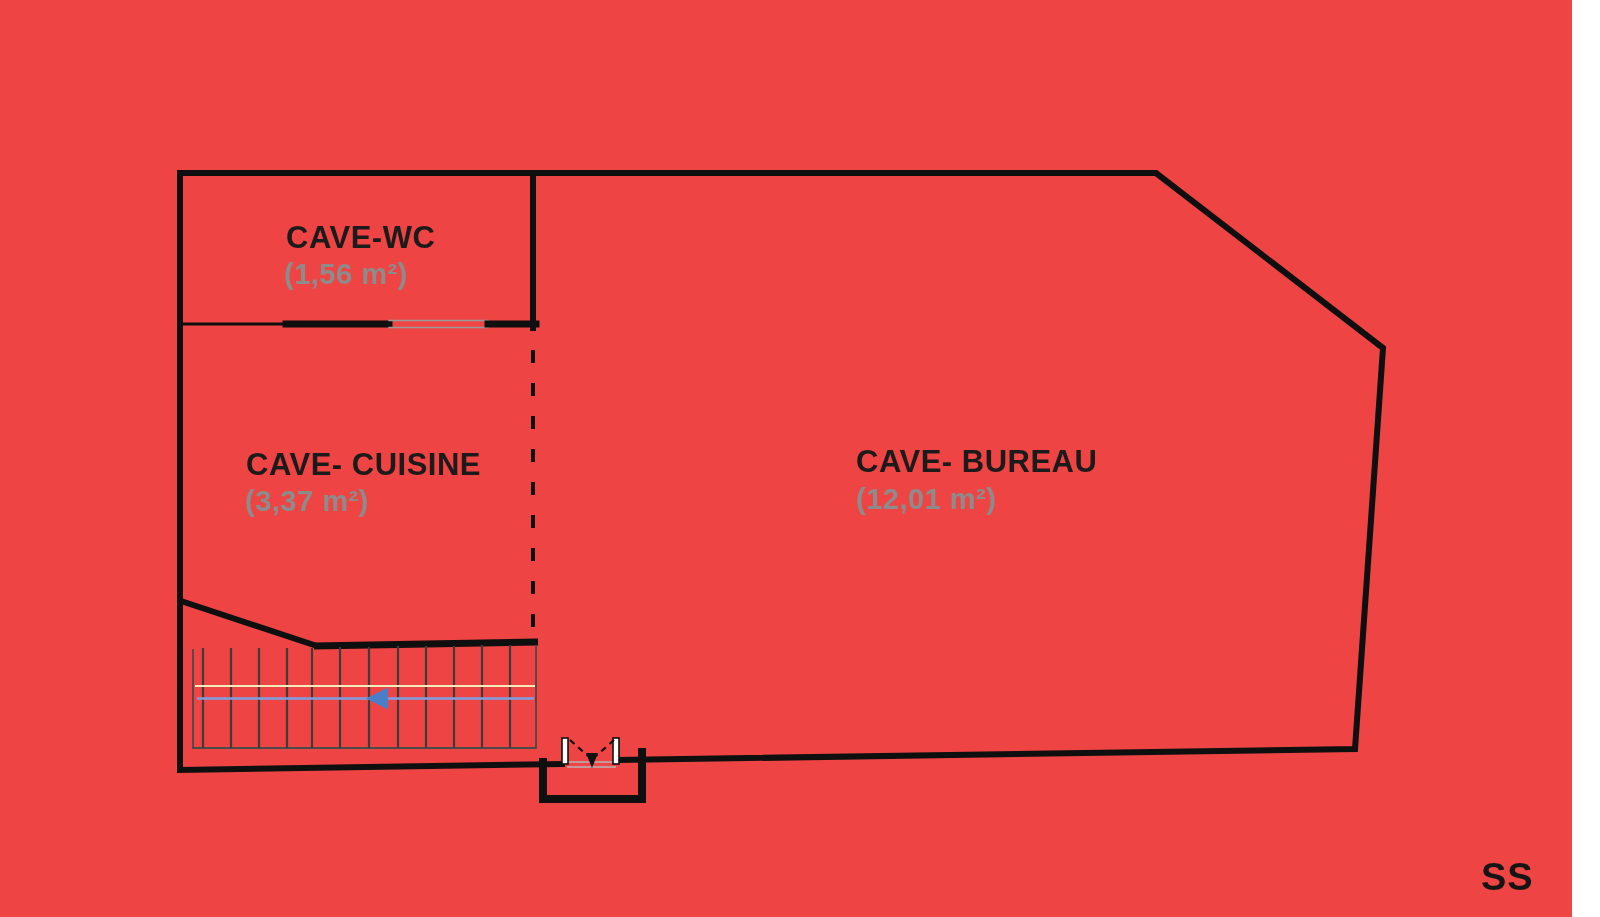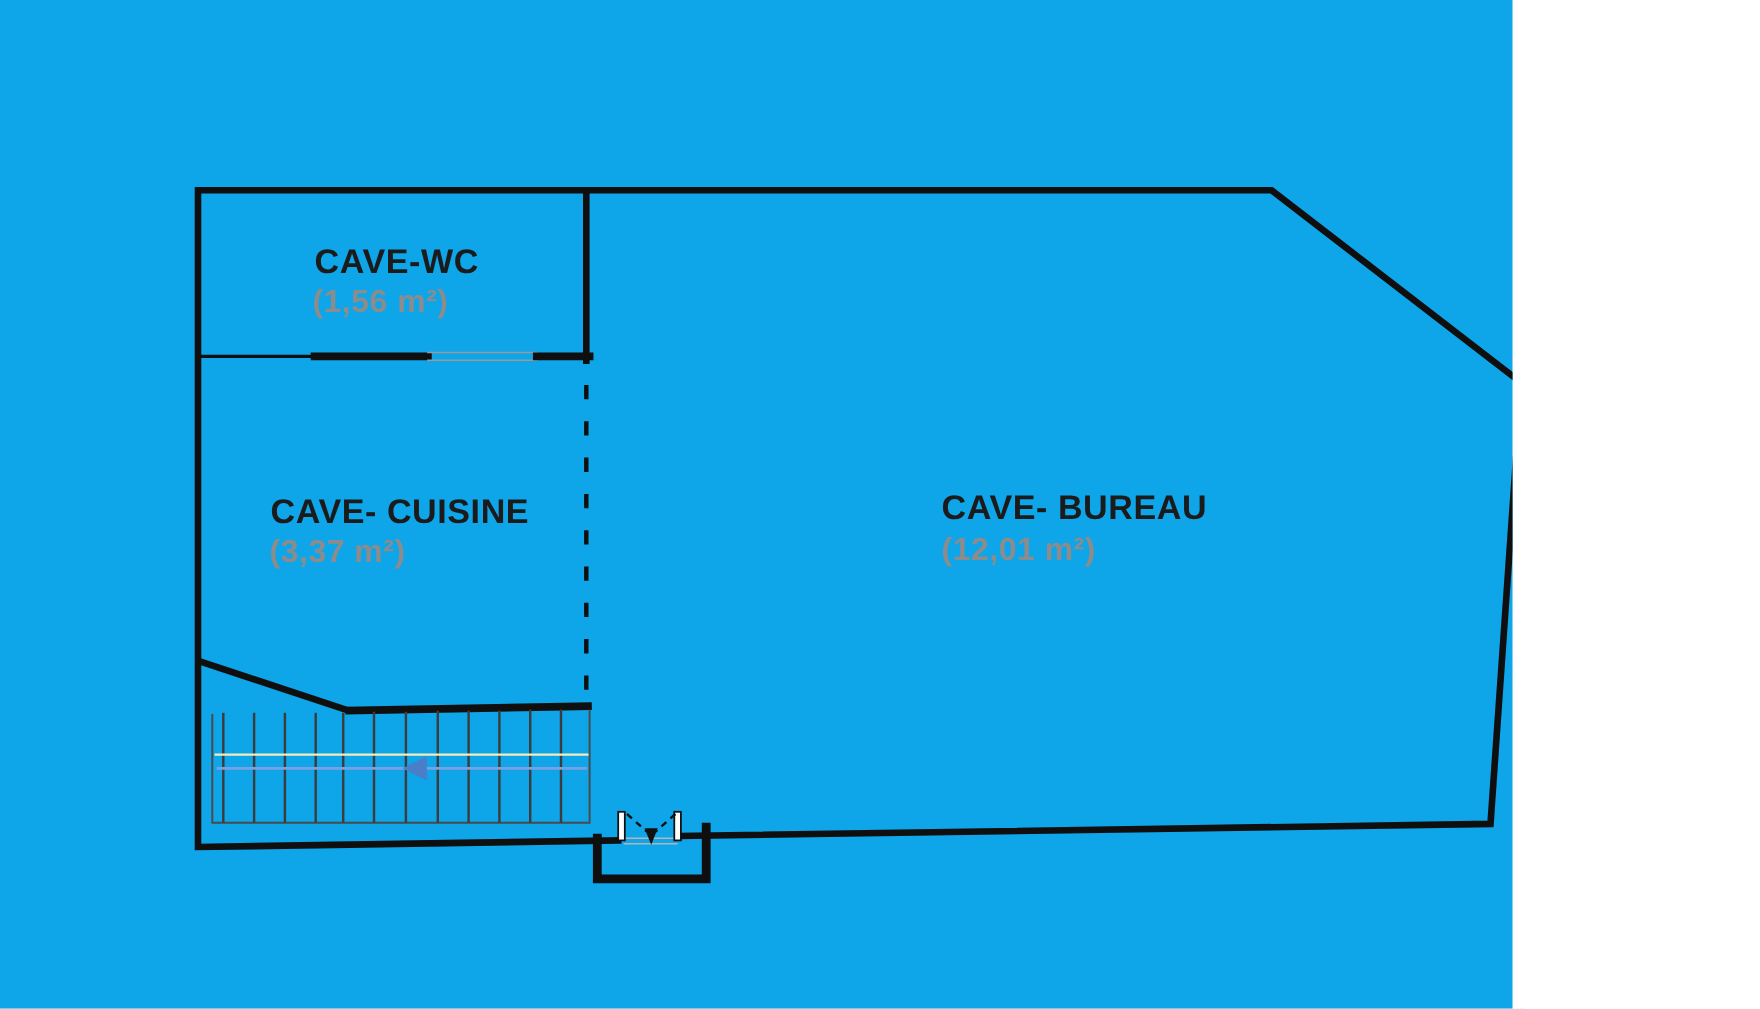--- a/index.html
+++ b/index.html
@@ -2,23 +2,23 @@
 <html><head>
 <meta charset="utf-8">
 <style>
   html, body {
     margin: 0;
     padding: 0;
     background: #ffffff;
   }
   .stage {
     position: relative;
-    width: 1375px;
+    width: 1572px;
     height: 917px;
-    background: #0ea5e9;
+    background: #ef4444;
     overflow: hidden;
     font-family: "Liberation Sans", sans-serif;
   }
   .stage svg {
     position: absolute;
     left: 0;
     top: 0;
   }
   text.room-name {
     font-family: "Liberation Sans", sans-serif;

